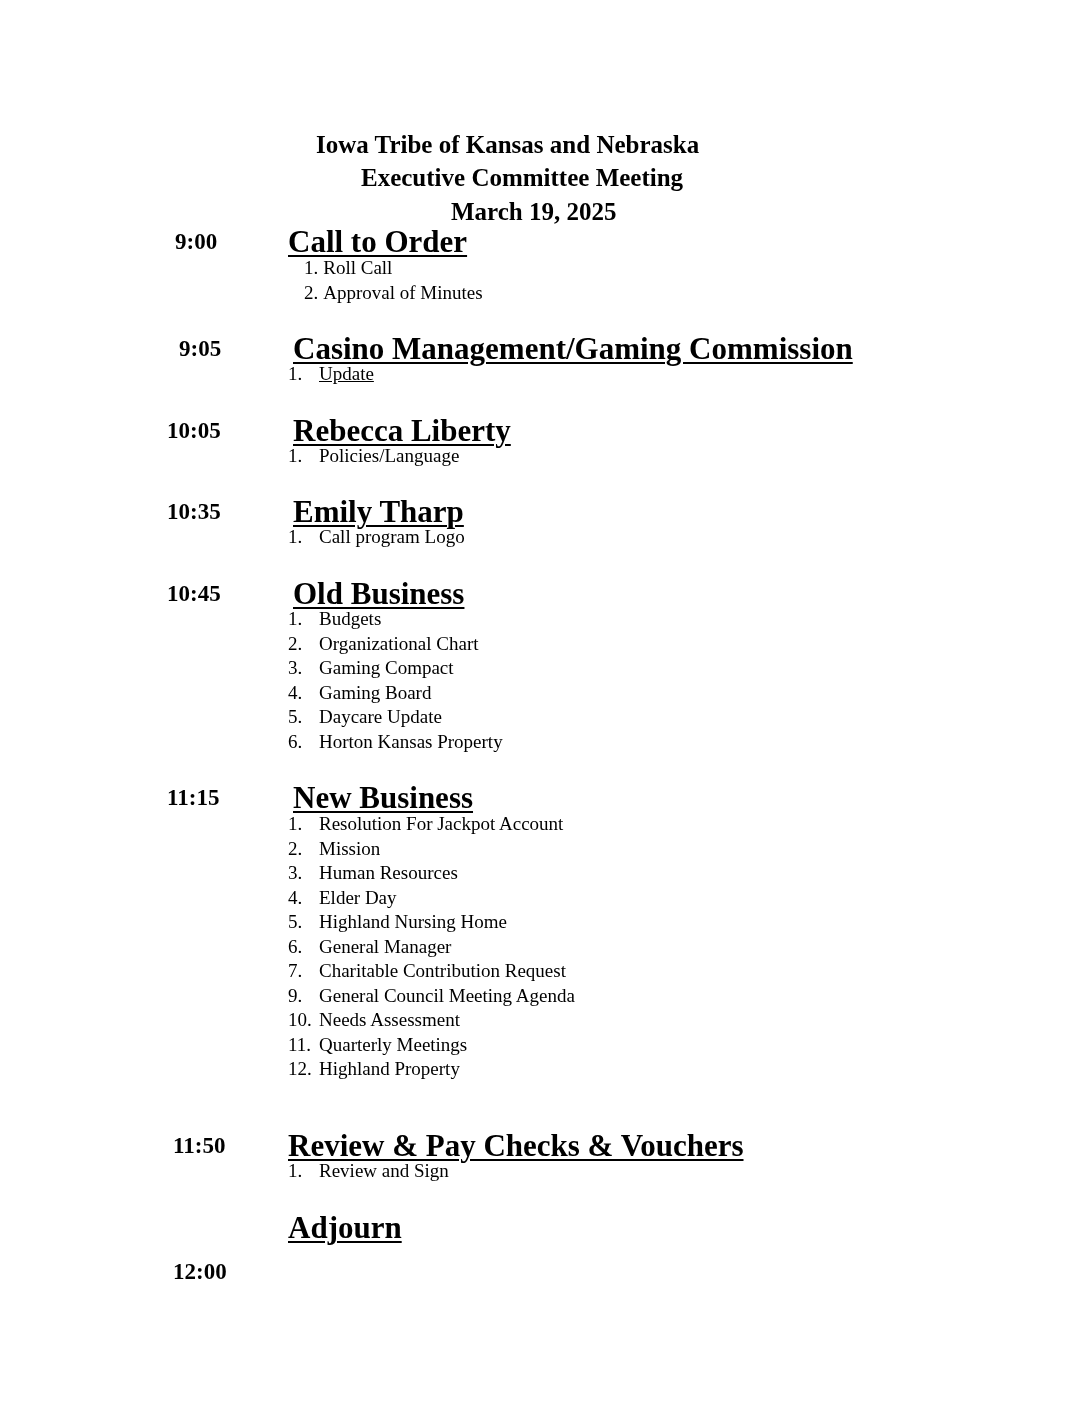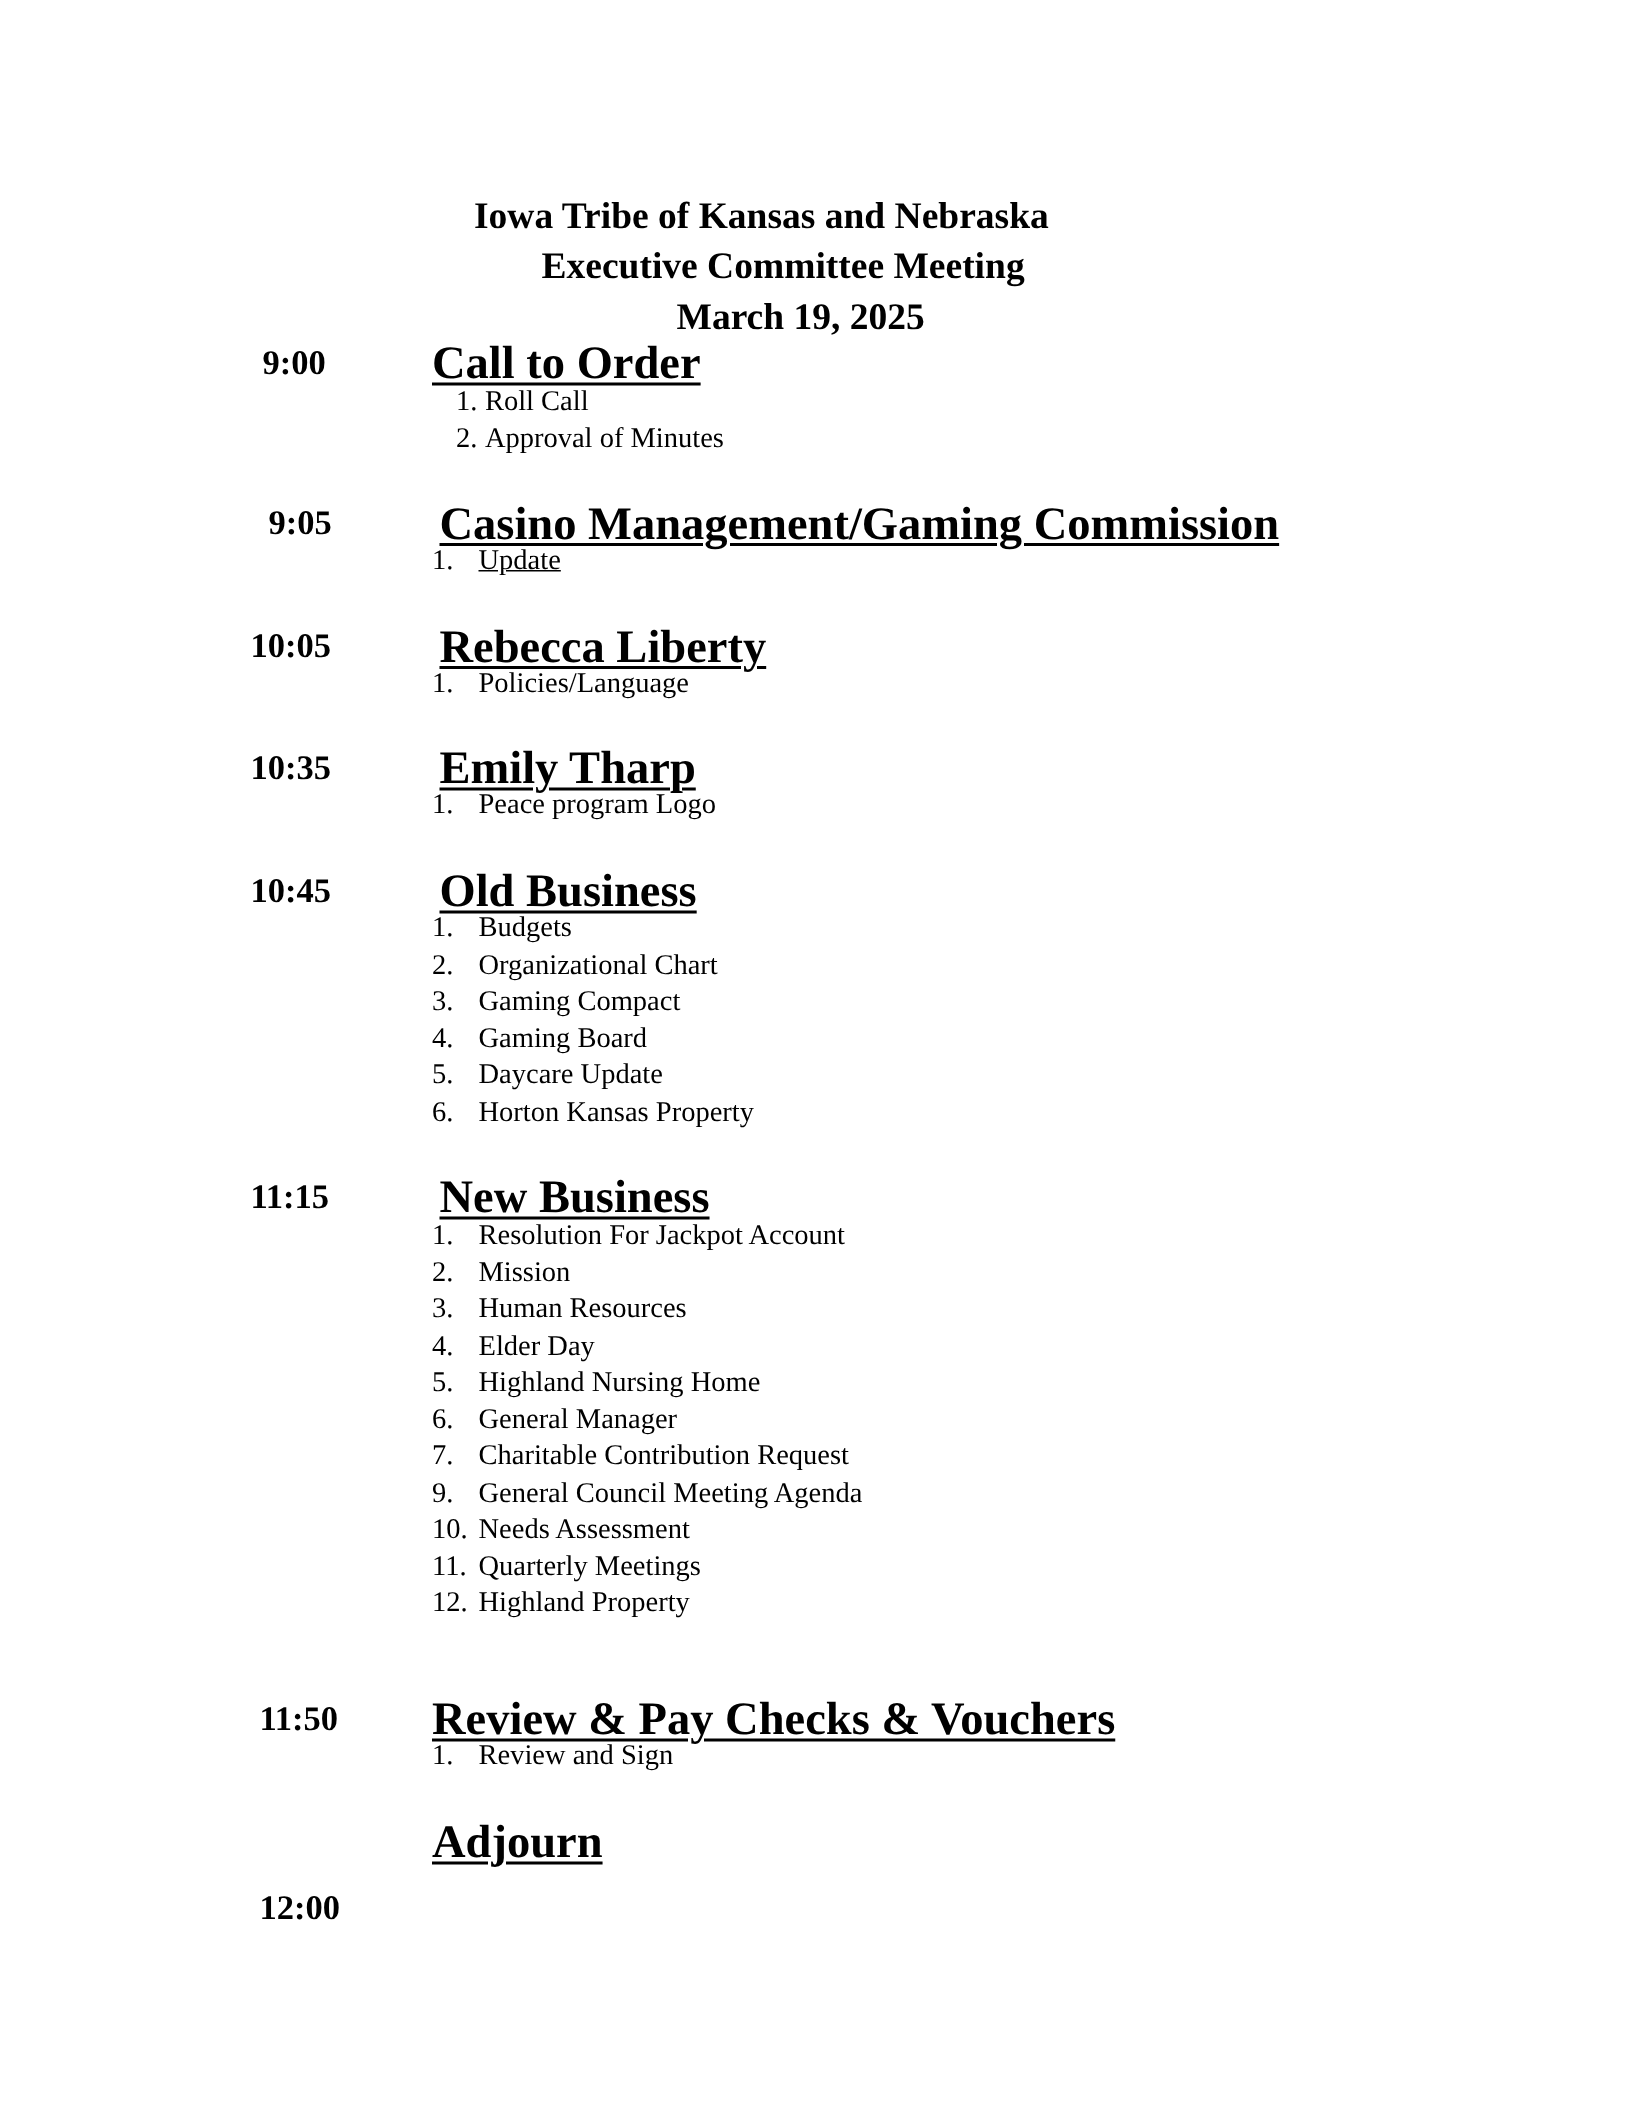--- a/index.html
+++ b/index.html
@@ -58,21 +58,21 @@
   <span class="heading" style="top:417px;left:293px;">Rebecca Liberty</span>
   <ul class="items" style="top:444px;left:288px;">
     <li class="item"><span class="num tab">1.</span><span>Policies/Language</span></li>
   </ul>
 </div>
 
 <div>
   <span class="time" style="top:498px;left:167px;">10:35</span>
   <span class="heading" style="top:498px;left:293px;">Emily Tharp</span>
   <ul class="items" style="top:525px;left:288px;">
-    <li class="item"><span class="num tab">1.</span><span>Peace program Logo</span></li>
+    <li class="item"><span class="num tab">1.</span><span>Call program Logo</span></li>
   </ul>
 </div>
 
 <div>
   <span class="time" style="top:580px;left:167px;">10:45</span>
   <span class="heading" style="top:580px;left:293px;">Old Business</span>
   <ul class="items" style="top:607px;left:288px;">
     <li class="item"><span class="num tab">1.</span><span>Budgets</span></li>
     <li class="item"><span class="num tab">2.</span><span>Organizational Chart</span></li>
     <li class="item"><span class="num tab">3.</span><span>Gaming Compact</span></li>

